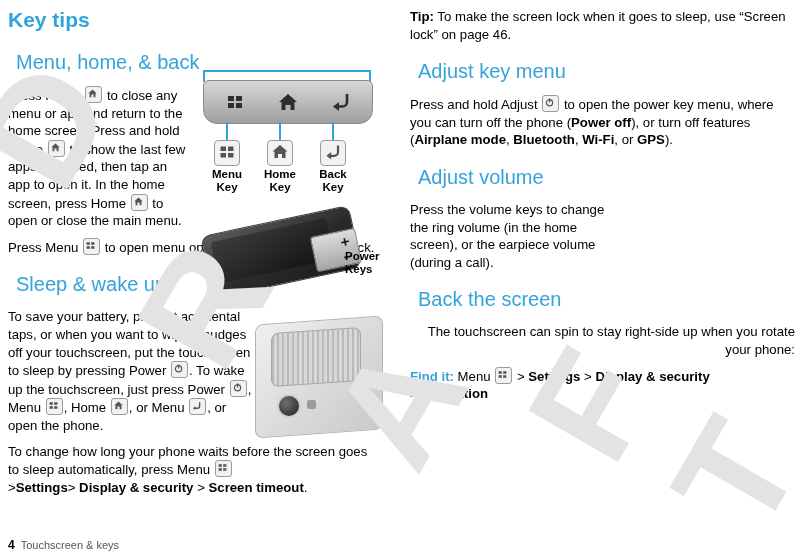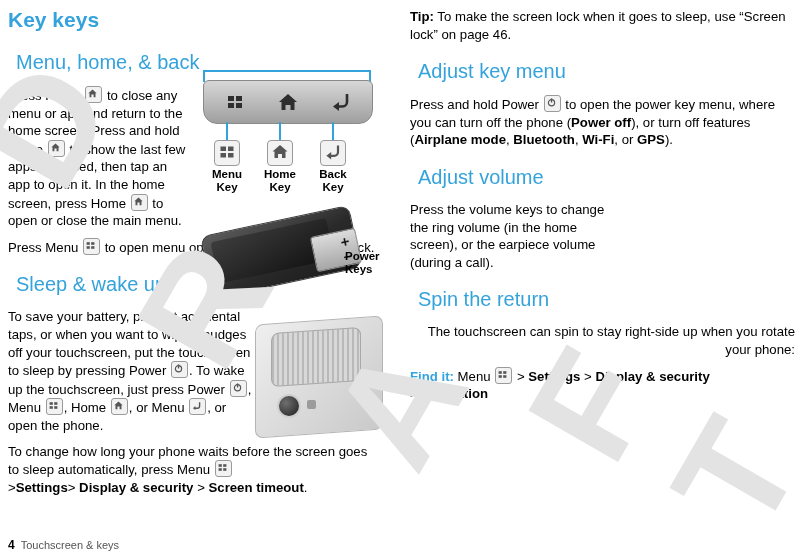--- a/index.html
+++ b/index.html
@@ -274,21 +274,21 @@
 
   <div class="watermark">
     <div class="wm-letter" style="left:-10px; top:50px;">D</div>
     <div class="wm-letter" style="left:150px; top:230px;">R</div>
     <div class="wm-letter" style="left:345px; top:330px;">A</div>
     <div class="wm-letter" style="left:545px; top:330px;">F</div>
     <div class="wm-letter" style="left:690px; top:400px;">T</div>
   </div>
 
   <div class="col-left">
-    <h1 class="keytips">Key keys</h1>
+    <h1 class="keytips">Key tips</h1>
 
     <h2 class="section">Menu, home, &amp; back</h2>
 
     <p style="width:180px;"><span>Press Home </span><span class="key"><svg width="13" height="13" viewBox="0 0 13 13">
             <path d="M6.5 2.6 L10.6 6.2 L9.5 6.2 L9.5 10.2 L7.6 10.2 L7.6 7.6 L5.4 7.6 L5.4 10.2 L3.5 10.2 L3.5 6.2 L2.4 6.2 Z" fill="#555"></path>
           </svg></span><span> to close any menu or app and return to the home screen. Press and hold Home </span><span class="key"><svg width="13" height="13" viewBox="0 0 13 13">
             <path d="M6.5 2.6 L10.6 6.2 L9.5 6.2 L9.5 10.2 L7.6 10.2 L7.6 7.6 L5.4 7.6 L5.4 10.2 L3.5 10.2 L3.5 6.2 L2.4 6.2 Z" fill="#555"></path>
           </svg></span><span> to show the last few apps you used, then tap an app to open it. In the home screen, press Home </span><span class="key"><svg width="13" height="13" viewBox="0 0 13 13">
             <path d="M6.5 2.6 L10.6 6.2 L9.5 6.2 L9.5 10.2 L7.6 10.2 L7.6 7.6 L5.4 7.6 L5.4 10.2 L3.5 10.2 L3.5 6.2 L2.4 6.2 Z" fill="#555"></path>
           </svg></span><span> to open or close the main menu.</span></p>
@@ -393,29 +393,29 @@
     <div class="phone-flash"></div>
     <svg class="arrow-blue" width="70" height="50" viewBox="0 0 70 50" style="left:-40px; top:62px;">
       <path d="M2 44 L40 10 L32 4 L62 2 L56 30 L48 22 L12 50 Z" fill="#1b9ad6"></path>
     </svg>
   </div>
 
   <div class="col-right">
     <p style="width:385px; margin-top:8px;"><span class="b">Tip:</span><span> To make the screen lock when it goes to sleep, use “Screen lock” on page 46.</span></p>
 
     <h2 class="section">Adjust key menu</h2>
-    <p style="width:385px;"><span>Press and hold Power </span><span class="key"><svg width="13" height="13" viewBox="0 0 13 13">
+    <p style="width:385px;"><span>Press and hold Adjust </span><span class="key"><svg width="13" height="13" viewBox="0 0 13 13">
             <circle cx="6.5" cy="6.8" r="3.1" stroke="#555" stroke-width="1.2" fill="none"></circle>
             <rect x="5.9" y="2.4" width="1.3" height="4.1" fill="#555"></rect>
           </svg></span><span> to open the power key menu, where you can turn off the phone (</span><span class="b">Power off</span><span>), or turn off features (</span><span class="b">Airplane mode</span><span>, </span><span class="b">Bluetooth</span><span>, </span><span class="b">Wi-Fi</span><span>, or </span><span class="b">GPS</span><span>).</span></p>
 
     <h2 class="section">Adjust volume</h2>
     <p style="width:200px;">Press the volume keys to change the ring volume (in the home screen), or the earpiece volume (during a call).</p>
 
-    <h2 class="section">Spin the return</h2>
+    <h2 class="section">Back the screen</h2>
     <p style="width:385px;text-align:right;">The touchscreen can spin to stay right-side up when you rotate your phone:</p>
 
     <p style="width:385px;"><span class="b blue">Find it:</span><span> Menu </span><span class="key"><svg width="13" height="13" viewBox="0 0 13 13">
             <rect x="2.6" y="3.2" width="3.2" height="2.6" fill="#555"></rect>
             <rect x="7.2" y="3.2" width="3.2" height="2.6" fill="#555"></rect>
             <rect x="2.6" y="7.2" width="3.2" height="2.6" fill="#555"></rect>
             <rect x="7.2" y="7.2" width="3.2" height="2.6" fill="#555"></rect>
           </svg></span> <span>&gt;</span> <span class="b">Settings</span> <span>&gt;</span> <span class="b">Display &amp; security</span><br><span>&gt;</span><span class="b">Orientation</span></p>
   </div>
 

